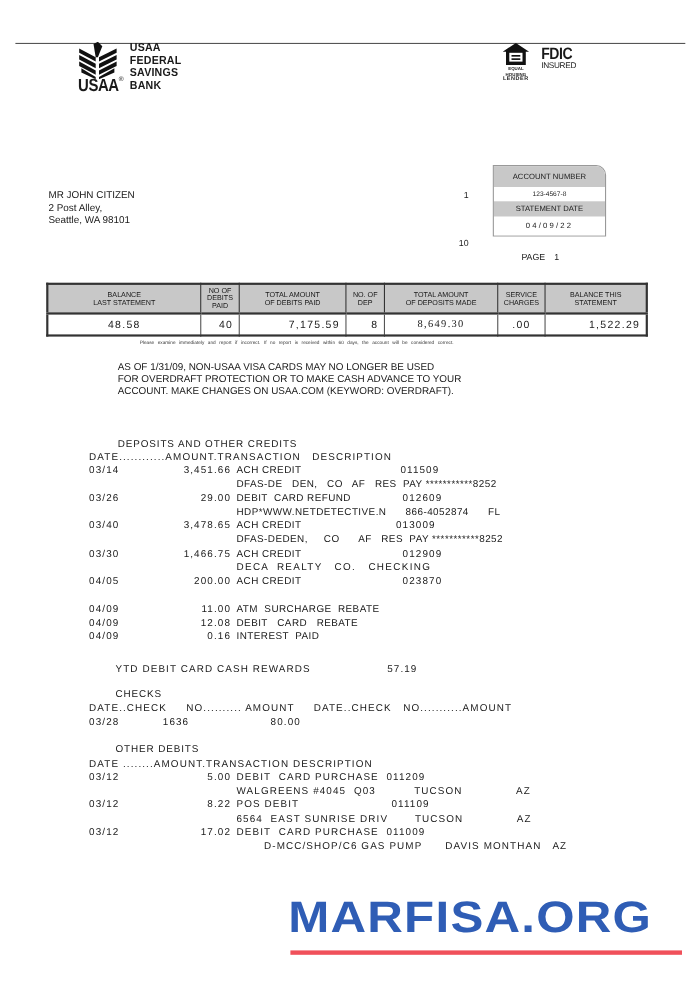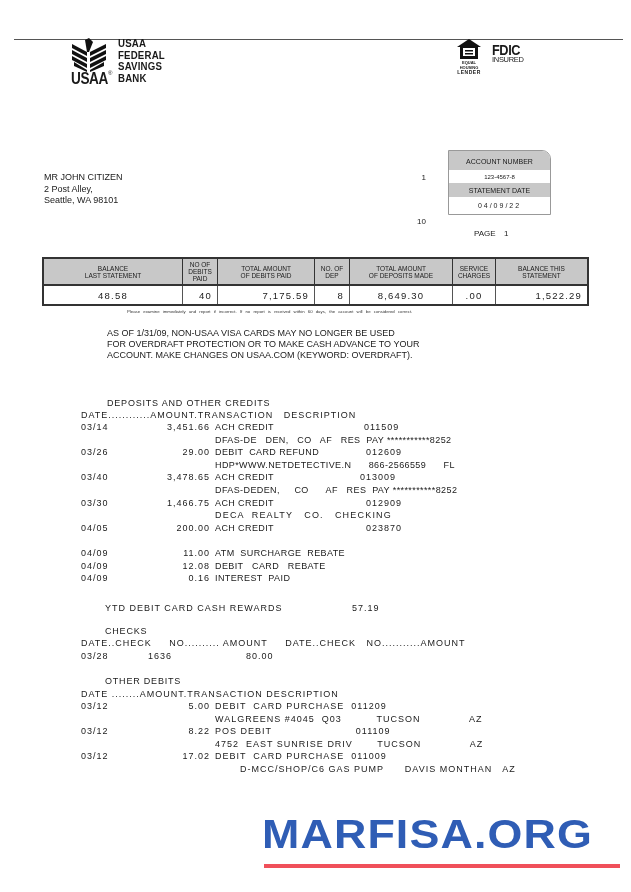--- a/index.html
+++ b/index.html
@@ -128,41 +128,41 @@
     <th>
           <div>BALANCE THIS</div>
           <div>STATEMENT</div>
         </th>
   </tr>
   <tr>
     <td style="text-align:center;">48.58</td>
     <td>40</td>
     <td>7,175.59</td>
     <td>8</td>
-    <td style="text-align:center;">8,649.30</td>
+    <td style="text-align:center;font-family:Liberation Serif, serif;">8,649.30</td>
     <td style="text-align:center;">.00</td>
     <td>1,522.29</td>
   </tr>
 </tbody>
   </table>
 <div class="abs notice">Please examine immediately and report if incorrect. If no report is received within 60 days, the account will be considered correct.</div>
 
 <div class="abs msg">
   <div>AS OF 1/31/09, NON-USAA VISA CARDS MAY NO LONGER BE USED</div>
   <div>FOR OVERDRAFT PROTECTION OR TO MAKE CASH ADVANCE  TO YOUR</div>
   <div>ACCOUNT. MAKE CHANGES ON USAA.COM (KEYWORD: OVERDRAFT).</div>
 </div>
 
 <div class="abs mono sec-title" style="left:107px;top:397px;">DEPOSITS AND OTHER CREDITS</div>
 <div class="abs mono" style="left:81px;top:409px;">DATE............AMOUNT.TRANSACTION   DESCRIPTION</div>
 <div class="abs mono" style="left:0;top:421px;width:631px;">
   <div class="row" style="top:0px;"><span class="c-date">03/14</span><span class="c-amt">3,451.66</span><span class="c-desc">ACH CREDIT</span><span class="c-ref" style="left:364px;">011509</span></div>
   <div class="row" style="top:12.6px;"><span class="c-desc">DFAS-DE   DEN,   CO   AF   RES  PAY ***********8252</span></div>
   <div class="row" style="top:25.2px;"><span class="c-date">03/26</span><span class="c-amt">29.00</span><span class="c-desc">DEBIT  CARD REFUND</span><span class="c-ref" style="left:366px;">012609</span></div>
-  <div class="row" style="top:37.8px;"><span class="c-desc">HDP*WWW.NETDETECTIVE.N      866-2566559      FL</span></div>
+  <div class="row" style="top:37.8px;"><span class="c-desc">HDP*WWW.NETDETECTIVE.N      866-4052874      FL</span></div>
   <div class="row" style="top:50.4px;"><span class="c-date">03/40</span><span class="c-amt">3,478.65</span><span class="c-desc">ACH CREDIT</span><span class="c-ref" style="left:360px;">013009</span></div>
   <div class="row" style="top:63px;"><span class="c-desc">DFAS-DEDEN,     CO      AF   RES  PAY ***********8252</span></div>
   <div class="row" style="top:75.6px;"><span class="c-date">03/30</span><span class="c-amt">1,466.75</span><span class="c-desc">ACH CREDIT</span><span class="c-ref" style="left:366px;">012909</span></div>
   <div class="row" style="top:88.2px;"><span class="c-desc" style="letter-spacing:1.2px;">DECA  REALTY   CO.   CHECKING</span></div>
   <div class="row" style="top:100.8px;"><span class="c-date">04/05</span><span class="c-amt">200.00</span><span class="c-desc">ACH CREDIT</span><span class="c-ref" style="left:366px;">023870</span></div>
   <div class="row" style="top:126px;"><span class="c-date">04/09</span><span class="c-amt">11.00</span><span class="c-desc">ATM  SURCHARGE  REBATE</span></div>
   <div class="row" style="top:138.6px;"><span class="c-date">04/09</span><span class="c-amt">12.08</span><span class="c-desc">DEBIT   CARD   REBATE</span></div>
   <div class="row" style="top:151.2px;"><span class="c-date">04/09</span><span class="c-amt">0.16</span><span class="c-desc">INTEREST  PAID</span></div>
 </div>
 
@@ -174,19 +174,19 @@
 <div class="abs mono" style="left:81px;top:650px;">03/28</div>
 <div class="abs mono" style="left:148px;top:650px;">1636</div>
 <div class="abs mono" style="left:246px;top:650px;">80.00</div>
 
 <div class="abs mono sec-title" style="left:105px;top:675px;">OTHER DEBITS</div>
 <div class="abs mono" style="left:81px;top:688px;">DATE ........AMOUNT.TRANSACTION DESCRIPTION</div>
 <div class="abs mono" style="left:0;top:700px;width:631px;">
   <div class="row" style="top:0px;"><span class="c-date">03/12</span><span class="c-amt">5.00</span><span class="c-desc" style="letter-spacing:1px;">DEBIT  CARD PURCHASE  011209</span></div>
   <div class="row" style="top:12.6px;"><span class="c-desc" style="letter-spacing:1px;">WALGREENS #4045  Q03          TUCSON              AZ</span></div>
   <div class="row" style="top:25.2px;"><span class="c-date">03/12</span><span class="c-amt">8.22</span><span class="c-desc" style="letter-spacing:1px;">POS DEBIT                        011109</span></div>
-  <div class="row" style="top:37.8px;"><span class="c-desc" style="letter-spacing:1px;">4752  EAST SUNRISE DRIV       TUCSON              AZ</span></div>
+  <div class="row" style="top:37.8px;"><span class="c-desc" style="letter-spacing:1px;">6564  EAST SUNRISE DRIV       TUCSON              AZ</span></div>
   <div class="row" style="top:50.4px;"><span class="c-date">03/12</span><span class="c-amt">17.02</span><span class="c-desc" style="letter-spacing:1px;">DEBIT  CARD PURCHASE  011009</span></div>
   <div class="row" style="top:63px;"><span class="c-desc" style="letter-spacing:1px;padding-left:25px;">D-MCC/SHOP/C6 GAS PUMP      DAVIS MONTHAN   AZ</span></div>
 </div>
 
 <div class="abs watermark">MARFISA.ORG</div>
 <div class="abs wm-line"></div>
 
 </body></html>

